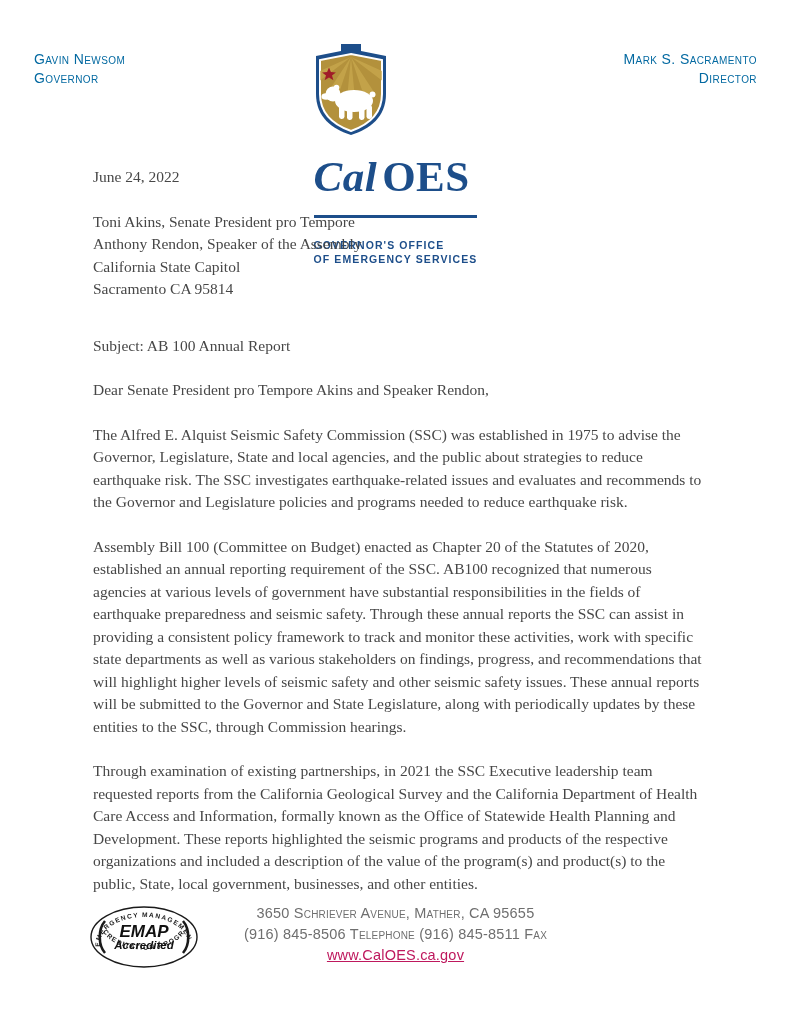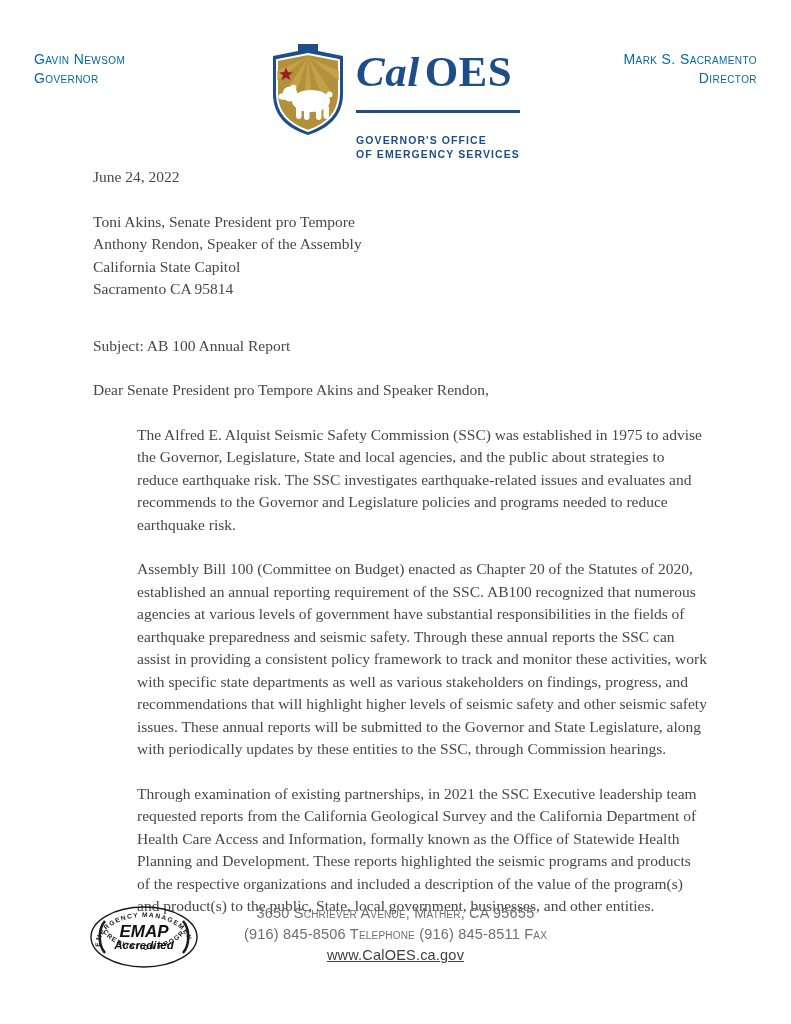--- a/index.html
+++ b/index.html
@@ -32,20 +32,21 @@
     letter-spacing: 0.4px;
     width: 200px;
     padding-top: 6px;
   }
   .official.right { text-align: right; }
 
   .logo {
     display: flex;
     align-items: flex-start;
     gap: 11px;
+    flex-direction: column;
   }
   .logo-text { padding-top: 6px; }
   .logo-title {
     font-family: "Liberation Serif", "DejaVu Serif", serif;
     font-weight: bold;
     font-size: 43px;
     line-height: 44px;
     color: #1d4e8a;
     letter-spacing: 0.5px;
     white-space: nowrap;
@@ -69,42 +70,42 @@
     top: 166px;
     left: 93px;
     width: 614px;
     font-size: 15.5px;
     line-height: 22.5px;
     color: #474747;
     font-family: Liberation Serif, serif;
   }
   .letter .block { margin-bottom: 22px; }
   .letter .block-lg { margin-bottom: 34px; }
-  .letter p { margin-bottom: 22px; margin-left: 44px; }
+  .letter p { margin-bottom: 22px; }
 
   
   .footer-seal {
     position: absolute;
     left: 88px;
     top: 903px;
   }
   .footer-text {
     position: absolute;
     left: 0; right: 0;
     top: 903px;
     text-align: center;
     font-variant: small-caps;
     color: #6f6f6f;
     font-size: 14.5px;
     line-height: 21px;
     letter-spacing: 0.2px;
   }
   .footer-text a {
     font-variant: normal;
-    color: #404040;
+    color: #be185d;
     text-decoration: underline;
     cursor: pointer;
   }
 
   .seal-arc {
     font-size: 6.6px;
     font-weight: bold;
     letter-spacing: 1.3px;
     fill: #1a1a1a;
   }

